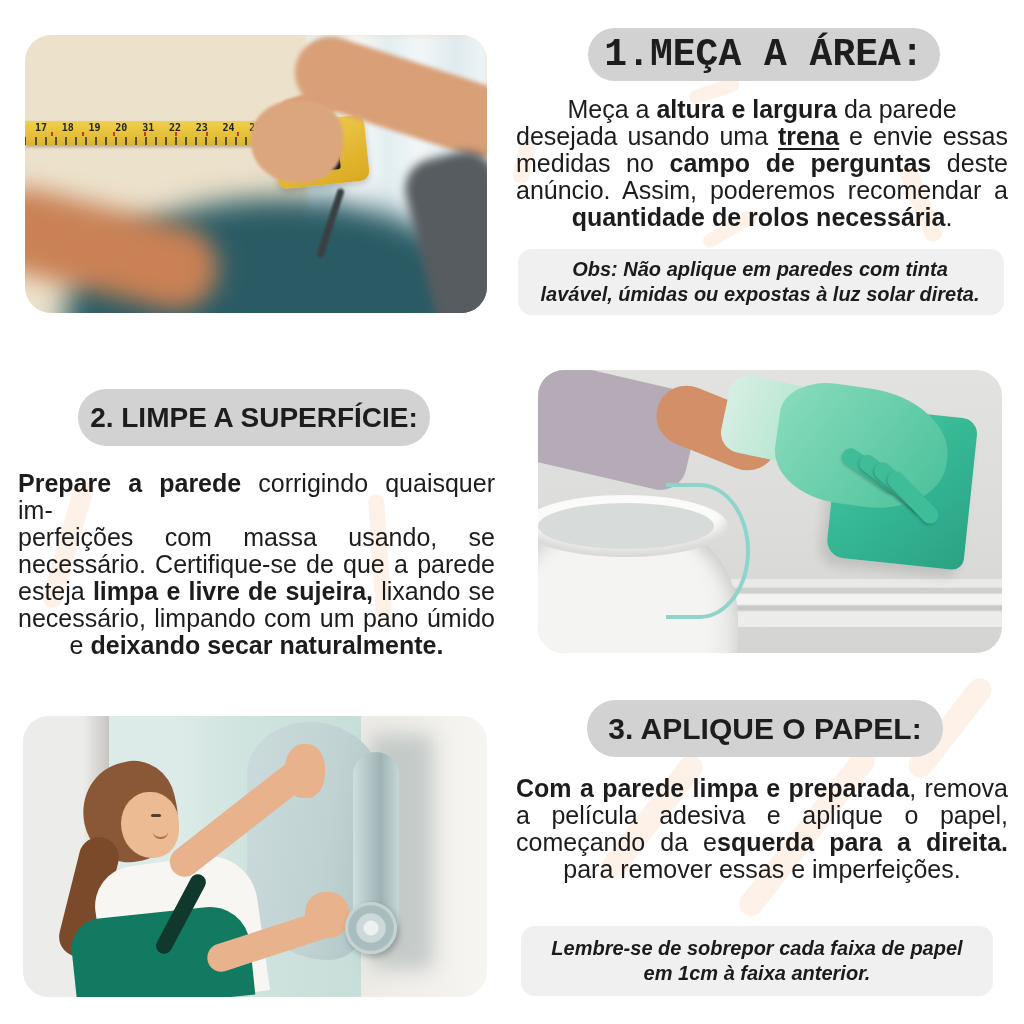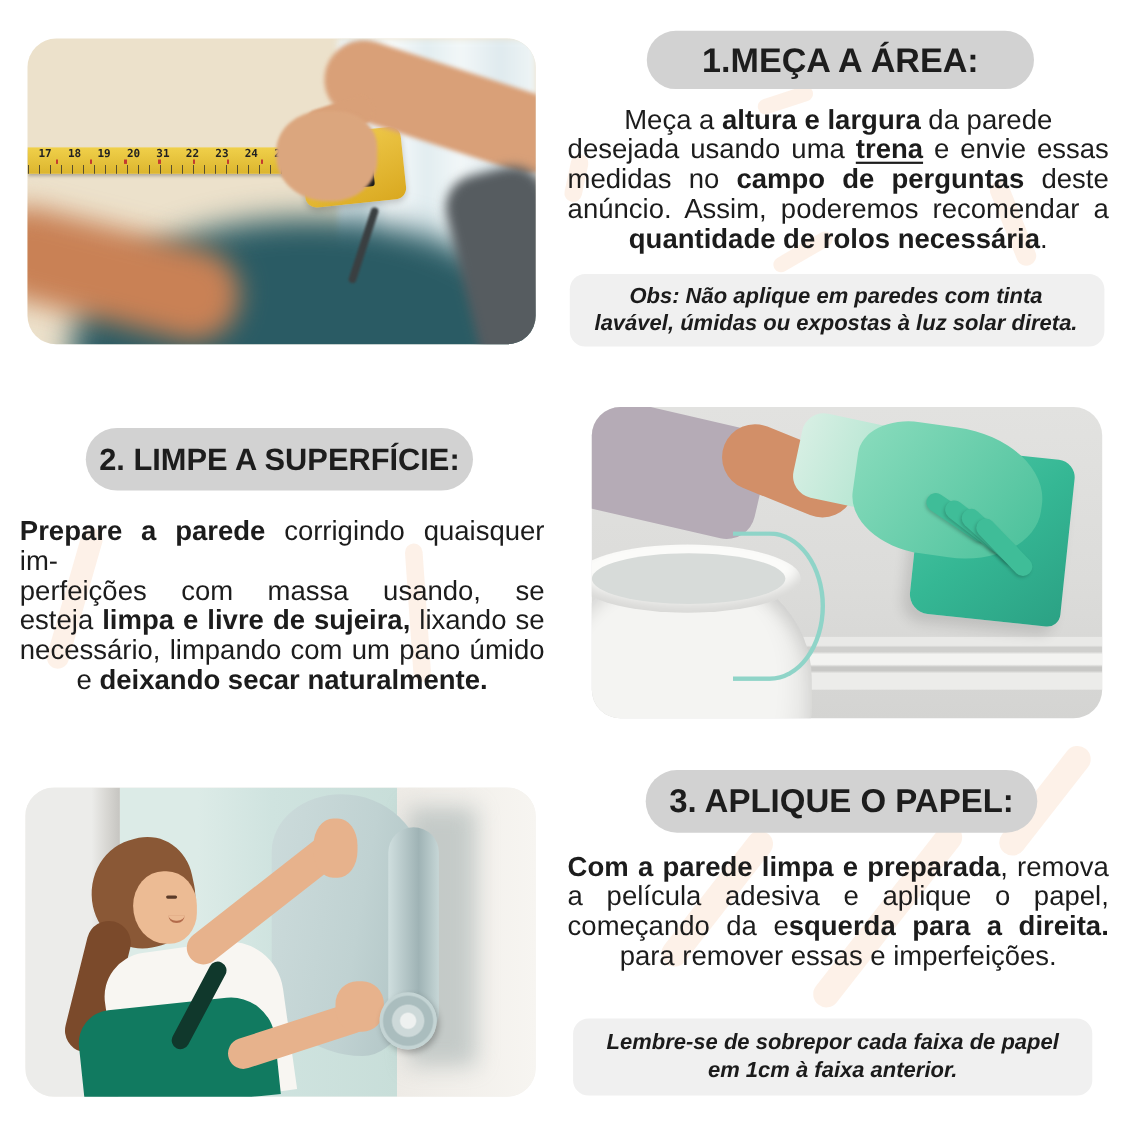--- a/index.html
+++ b/index.html
@@ -6,21 +6,21 @@
   .canvas{position:relative;width:1024px;height:1024px;background:#ffffff;overflow:hidden;
           font-family:"Liberation Sans",sans-serif;color:#1b1b1b;}
   .canvas *{box-sizing:border-box;}
 
   
   .wm{position:absolute;background:#f7b98c;opacity:.20;border-radius:24px;z-index:0;}
 
   
   .pill{position:absolute;background:#d2d2d2;border-radius:32px;display:flex;align-items:center;
         justify-content:center;font-weight:bold;color:#1d1d1d;white-space:nowrap;z-index:2;}
-  .pill1{left:588px;top:28px;width:352px;height:53px;font-size:31px;}
+  .pill1{left:588px;top:28px;width:352px;height:53px;font-size:38px;font-family:Liberation Mono, monospace;}
   .pill2{left:78px;top:389px;width:352px;height:57px;font-size:28px;}
   .pill3{left:587px;top:700px;width:356px;height:57px;font-size:30px;}
 
   
   .para{position:absolute;font-size:25px;line-height:27px;color:#1c1c1c;z-index:2;}
   .para1{left:516px;top:96px;width:492px;}
   .para2{left:18px;top:470px;width:477px;}
   .para3{left:516px;top:775px;width:492px;}
   .rl-j{text-align:justify;text-align-last:justify;}
   .rl-c{text-align:center;}
@@ -41,21 +41,21 @@
   
   .photo1{left:25px;top:35px;width:462px;height:278px;background:#ece1cb;}
   .p1-window{right:0;top:0;width:180px;height:100%;
      background:linear-gradient(90deg,#eef4f6 0,#dde9ed 12%,#f8fbfc 26%,#e2edf0 45%,#f2f7f8 62%,#dfeaee 82%,#eff5f6 100%);
      filter:blur(3px);}
   .p1-shoulder{left:40px;bottom:-55px;width:430px;height:170px;background:#2a5b64;
      border-radius:50% 50% 0 0/70% 70% 0 0;filter:blur(14px);}
   .p1-arm-left{left:-45px;bottom:22px;width:240px;height:84px;background:#c98155;
      transform:rotate(14deg);border-radius:44px;filter:blur(12px);}
   .p1-tape{left:0;top:86px;width:300px;height:24px;background:linear-gradient(#f0d04a,#dcb52e);
-     box-shadow:0 2px 3px rgba(0,0,0,.25);margin-top:13px;}
+     box-shadow:0 2px 3px rgba(0,0,0,.25);}
   .tape-numbers{left:0;top:1px;width:100%;height:12px;display:flex;justify-content:space-between;
      padding:0 10px;font-weight:bold;font-size:10px;color:#222;
      font-family:"DejaVu Sans Mono",monospace;}
   .tape-red{left:0;top:11px;width:100%;height:4px;
      background:repeating-linear-gradient(90deg,transparent 0 26px,#c43b2e 26px 28px,transparent 28px 31px);}
   .tape-ticks{left:0;bottom:0;width:100%;height:8px;
      background:repeating-linear-gradient(90deg,#2b2b2b 0 1.5px,transparent 1.5px 10px);opacity:.75;}
   .p1-case{left:250px;top:84px;width:92px;height:66px;background:linear-gradient(160deg,#f3d054,#d9a81f);
      border-radius:10px;transform:rotate(-6deg);box-shadow:0 3px 6px rgba(0,0,0,.2);}
   .p1-case-logo{left:30px;top:12px;width:34px;height:40px;background:#1c1c1c;border-radius:3px;}
@@ -198,20 +198,21 @@
       <div class="rl rl-c"><span class="sb">quantidade de rolos necessária</span><span>.</span></div>
     </div>
   <div class="note note1">
     <span>Obs: Não aplique em paredes com tinta lavável, úmidas ou expostas à luz solar direta.</span>
   </div>
 
   <div class="pill pill2">2. LIMPE A SUPERFÍCIE:</div>
   <div class="para para2">
       <div class="rl rl-j"><span class="sb">Prepare a parede</span><span> corrigindo quaisquer im-</span></div>
       <div class="rl rl-j"><span>perfeições com massa usando, se</span></div>
+      <div class="rl rl-j"><span>necessário. Certifique-se de que a parede</span></div>
       <div class="rl rl-j"><span>esteja </span><span class="sb">limpa e livre de sujeira,</span><span> lixando se</span></div>
       <div class="rl rl-j"><span>necessário, limpando com um pano úmido</span></div>
       <div class="rl rl-c"><span>e </span><span class="sb">deixando secar naturalmente.</span></div>
     </div>
 
   <div class="photo photo2">
     <div class="p2-molding"></div>
     <div class="p2-sleeve"></div>
     <div class="p2-forearm"></div>
     <div class="p2-glove-cuff"></div>

